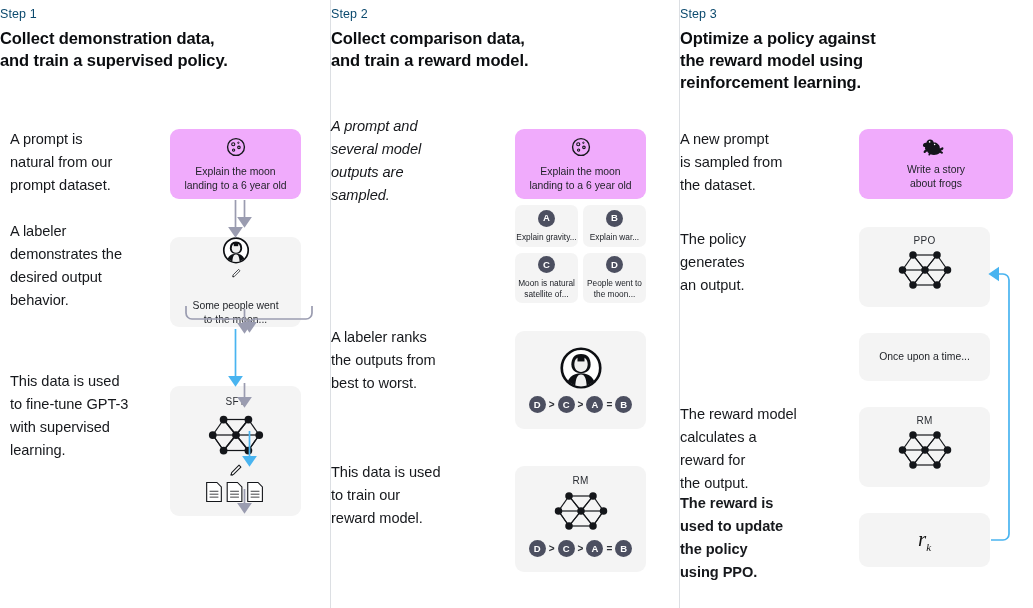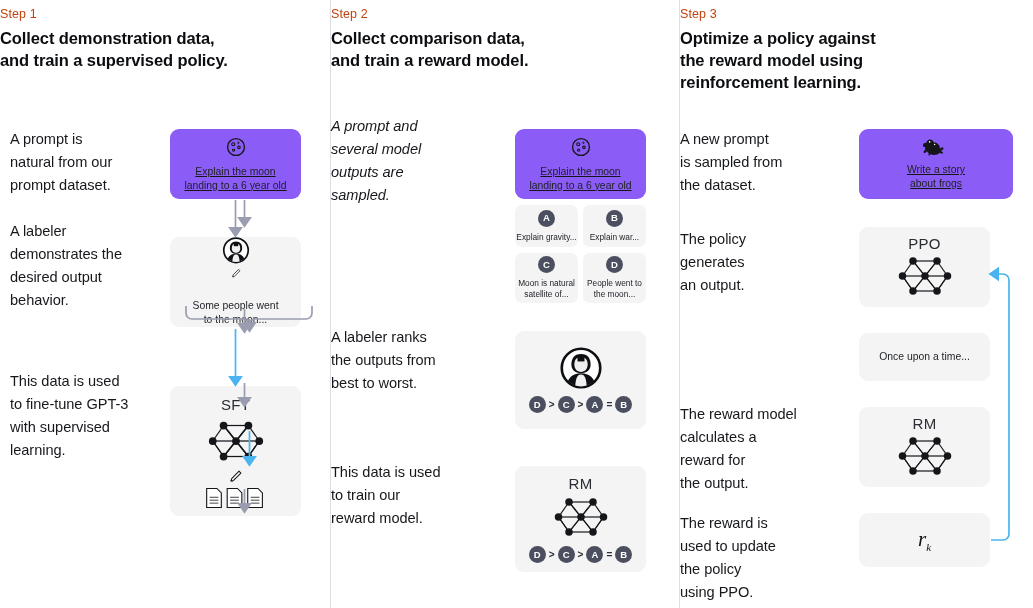--- a/index.html
+++ b/index.html
@@ -18,21 +18,21 @@
   .col-1{left:0;width:331px;padding-left:10px;}
   .col-2{left:331px;width:349px;padding-left:25px;}
   .col-3{left:680px;width:353px;padding-left:17px;}
   .divider{position:absolute;top:0;width:1px;height:608px;background:#dcdfe3;}
   .div-1{left:330px;}
   .div-2{left:679px;}
 
   
   .step-label{
     position:absolute;top:7px;left:0;
-    font-size:12.5px;color:#c2410c;letter-spacing:.1px;
+    font-size:12.5px;color:#0c4a6e;letter-spacing:.1px;
   }
   .step-title{
     position:absolute;top:28px;left:0;
     font-size:16.5px;font-weight:bold;line-height:1.33;
     color:#0b0d10;letter-spacing:-.1px;white-space:pre-line;
   }
 
   
   .para{
     position:absolute;left:10px;
@@ -41,28 +41,28 @@
   }
   .col-2 .para,.col-3 .para{left:0;}
 
   
   .card{
     position:absolute;box-sizing:border-box;
     border-radius:9px;
     display:flex;flex-direction:column;
     align-items:center;justify-content:center;
   }
-  .card-prompt{background:#8b5cf6;text-decoration:underline;}
+  .card-prompt{background:#f0abfc;}
   .card-grey{background:#f4f4f4;}
   .card-cap{
     font-size:10.4px;line-height:1.33;text-align:center;
     color:#1d2025;white-space:pre-line;
   }
   .card-tag{
-    font-size:15px;color:#2a2d33;letter-spacing:.3px;
+    font-size:10px;color:#2a2d33;letter-spacing:.3px;
   }
   .mini-card{
     position:absolute;box-sizing:border-box;
     background:#f4f4f4;border-radius:7px;
     display:flex;flex-direction:column;align-items:center;
     justify-content:center;
   }
   .mini-cap{
     font-size:8.3px;line-height:1.3;text-align:center;color:#22252b;
     white-space:pre-line;margin-top:5px;
@@ -328,21 +328,21 @@
     <div class="para" style="top:128px;">A new prompt
 is sampled from
 the dataset.</div>
     <div class="para" style="top:228px;">The policy
 generates
 an output.</div>
     <div class="para" style="top:403px;">The reward model
 calculates a
 reward for
 the output.</div>
-    <div class="para" style="top:512px;">The reward is
+    <div class="para" style="top:492px;font-weight:bold;">The reward is
 used to update
 the policy
 using PPO.</div>
 
     <div class="card card-prompt" style="left:179px;top:129px;width:154px;height:70px;">
       <svg width="30" height="20" viewBox="0 0 40 26">
         <path d="M12 3c-2.6 0-4.4 1.8-4.8 4.3C6.4 7 5 7.2 4 8c-1.4 1.1-1.6 2.6-1.2 3.6.4 1 1.6 1.6 2.8 1.3-.6 1.3-.3 2.6.5 3.4-1.3.6-2.3 1.6-2.6 2.8-.2.9.1 1.6.7 1.9.7.3 1.5 0 2-.7.5-.7 1.3-1.2 2.3-1.3.2 1.1.9 2 2 2.4-.6.7-.8 1.5-.5 2.2.2.5.7.8 1.3.7.7-.1 1.2-.7 1.3-1.5 2.6.9 6 1 8.8.2 1.5-.4 2.9-1.2 3.9-2.2.6.6 1.4 1 2.3 1.1.8.1 1.5-.3 1.7-.9.2-.7-.2-1.4-1-1.7-.8-.3-1.4-.9-1.7-1.6 1.3-.1 2.4-.7 3-1.7.5-.9.4-1.9-.2-2.4-.7-.5-1.7-.3-2.3.4-.5.6-1.3.9-2.1.8.3-1.9-.4-3.8-1.9-5.1C21.8 7.6 19.5 6.8 17 7c-.5-2.3-2.4-4-4.7-4z" fill="#14161a"></path>
         <circle cx="11.5" cy="6.2" r="1.1" fill="#fff"></circle>
         <circle cx="18.2" cy="9.6" r="1" fill="#fff"></circle>
       </svg>

